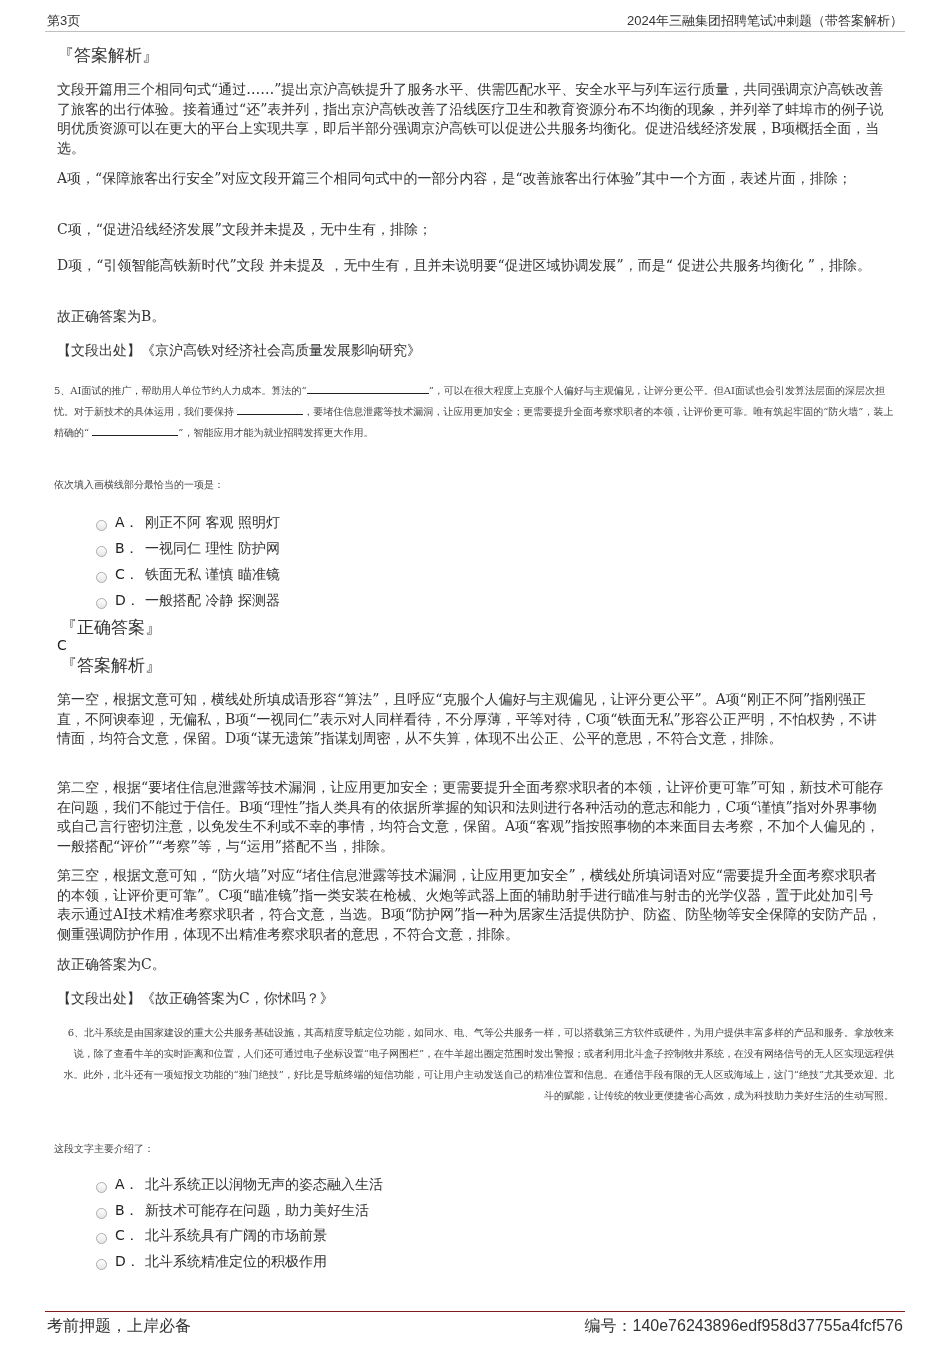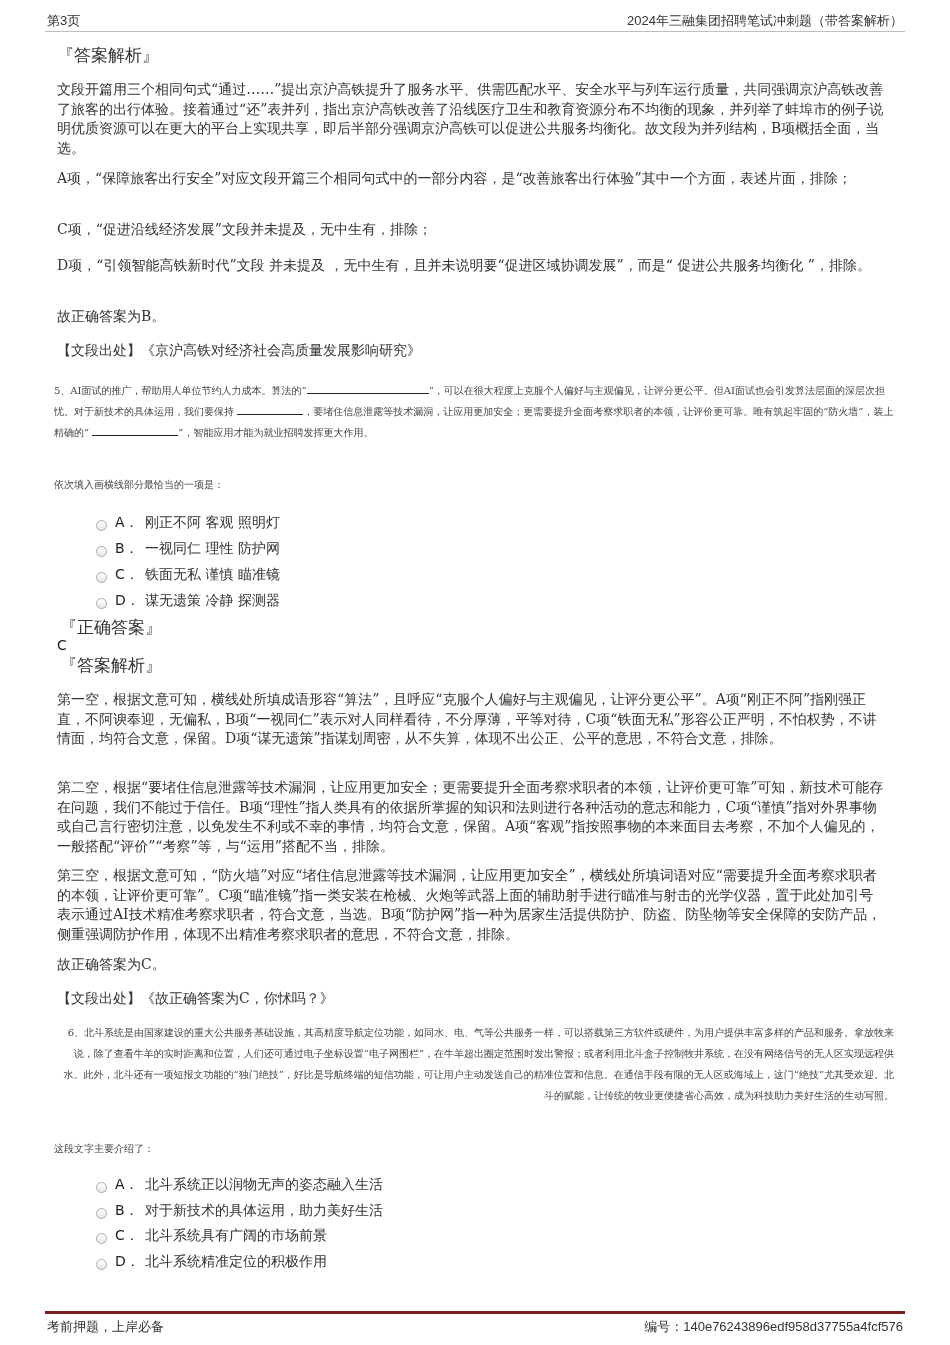--- a/index.html
+++ b/index.html
@@ -3,22 +3,22 @@
 <meta charset="utf-8">
 <style>
   html, body { margin: 0; padding: 0; background: #ffffff; }
   body { width: 950px; height: 1345px; position: relative; overflow: hidden;
          font-family: "DejaVu Serif", "Liberation Serif", serif; color: #333; }
   .header { position: absolute; left: 45px; right: 45px; top: 9px; height: 22px;
             border-bottom: 1px solid #bfbfbf; font-family: "Liberation Sans", "DejaVu Sans", sans-serif;
             font-size: 13px; color: #333; }
   .header .left { position: absolute; left: 2px; top: 3px; }
   .header .right { position: absolute; right: 2px; top: 3px; }
-  .footer { position: absolute; left: 45px; right: 45px; top: 1311px; border-top: 3px solid #7f1d1d;
-            font-family: "Liberation Sans", "DejaVu Sans", sans-serif; font-size: 13px; color: #333; height: 22px; }
+  .footer { position: absolute; left: 45px; right: 45px; top: 1311px; border-top: 1px solid #7f1d1d;
+            font-family: "Liberation Sans", "DejaVu Sans", sans-serif; font-size: 16px; color: #333; height: 22px; }
   .footer .left { position: absolute; left: 2px; top: 4px; }
   .footer .right { position: absolute; right: 2px; top: 4px; }
   .blk { position: absolute; left: 57px; width: 830px; font-size: 14px; line-height: 19.5px; color: #333; }
   .blk.small { left: 54px; width: 840px; font-size: 10px; line-height: 21px; color: #444; }
   .label { font-size: 17px; color: #333; }
   .blank { display: inline-block; border-bottom: 1px solid #222; height: 13px; vertical-align: baseline; }
   .opt { position: absolute; left: 96px; font-size: 14px; color: #333; height: 24px; line-height: 24px; }
   .opt .radio { display: inline-block; width: 9px; height: 9px; border: 1px solid #aaa; border-radius: 50%;
                 background: linear-gradient(#fff, #e6e6e6); vertical-align: middle; margin-right: 8px; position: relative; top: 2px; }
   .opt .letter { font-family: "DejaVu Sans", sans-serif; color: #222; display: inline-block; width: 30px; }
@@ -26,51 +26,51 @@
 </style>
 </head>
 <body>
 
 <div class="header">
   <span class="left">第3页</span>
   <span class="right">2024年三融集团招聘笔试冲刺题（带答案解析）</span>
 </div>
 
 <div class="blk label" style="top:46px;">『答案解析』</div>
-<div class="blk" style="top:80px;">文段开篇用三个相同句式“通过……”提出京沪高铁提升了服务水平、供需匹配水平、安全水平与列车运行质量，共同强调京沪高铁改善了旅客的出行体验。接着通过“还”表并列，指出京沪高铁改善了沿线医疗卫生和教育资源分布不均衡的现象，并列举了蚌埠市的例子说明优质资源可以在更大的平台上实现共享，即后半部分强调京沪高铁可以促进公共服务均衡化。故文段为并列结构，B项概括全面，当选。</div>
+<div class="blk" style="top:80px;">文段开篇用三个相同句式“通过……”提出京沪高铁提升了服务水平、供需匹配水平、安全水平与列车运行质量，共同强调京沪高铁改善了旅客的出行体验。接着通过“还”表并列，指出京沪高铁改善了沿线医疗卫生和教育资源分布不均衡的现象，并列举了蚌埠市的例子说明优质资源可以在更大的平台上实现共享，即后半部分强调京沪高铁可以促进公共服务均衡化。促进沿线经济发展，B项概括全面，当选。</div>
 <div class="blk" style="top:169px;">A项，“保障旅客出行安全”对应文段开篇三个相同句式中的一部分内容，是“改善旅客出行体验”其中一个方面，表述片面，排除；</div>
 <div class="blk" style="top:220px;">C项，“促进沿线经济发展”文段并未提及，无中生有，排除；</div>
 <div class="blk" style="top:256px;">D项，“引领智能高铁新时代”文段 并未提及 ，无中生有，且并未说明要“促进区域协调发展”，而是“ 促进公共服务均衡化 ”，排除。</div>
 <div class="blk" style="top:307px;">故正确答案为B。</div>
 <div class="blk" style="top:341px;">【文段出处】《京沪高铁对经济社会高质量发展影响研究》</div>
 
 <div class="blk small" style="top:380px;">
   <span>5、AI面试的推广，帮助用人单位节约人力成本。算法的“</span><span class="blank" style="width:122px"></span><span>”，可以在很大程度上克服个人偏好与主观偏见，让评分更公平。但AI面试也会引发算法层面的深层次担忧。对于新技术的具体运用，我们要保持</span> <span class="blank" style="width:66px"></span><span>，要堵住信息泄露等技术漏洞，让应用更加安全；更需要提升全面考察求职者的本领，让评价更可靠。唯有筑起牢固的“防火墙”，装上精确的“</span> <span class="blank" style="width:86px"></span><span>”，智能应用才能为就业招聘发挥更大作用。</span>
 </div>
 <div class="blk small" style="top:474px;">依次填入画横线部分最恰当的一项是：</div>
 
 <div class="opt" style="top:510px;"><span class="radio"></span><span class="letter">A．</span><span>刚正不阿 客观 照明灯</span></div>
 <div class="opt" style="top:536px;"><span class="radio"></span><span class="letter">B．</span><span>一视同仁 理性 防护网</span></div>
 <div class="opt" style="top:562px;"><span class="radio"></span><span class="letter">C．</span><span>铁面无私 谨慎 瞄准镜</span></div>
-<div class="opt" style="top:588px;"><span class="radio"></span><span class="letter">D．</span><span>谋无遗策 冷静 探测器</span></div>
+<div class="opt" style="top:588px;"><span class="radio"></span><span class="letter">D．</span><span>一般搭配 冷静 探测器</span></div>
 
 <div class="blk label" style="top:618px;left:60px;font-family:Liberation Serif, serif;">『正确答案』</div>
 <div class="answer-letter" style="top:637px;">C</div>
 <div class="blk label" style="top:656px;left:60px;">『答案解析』</div>
 
 <div class="blk" style="top:690px;">第一空，根据文意可知，横线处所填成语形容“算法”，且呼应“克服个人偏好与主观偏见，让评分更公平”。A项“刚正不阿”指刚强正直，不阿谀奉迎，无偏私，B项“一视同仁”表示对人同样看待，不分厚薄，平等对待，C项“铁面无私”形容公正严明，不怕权势，不讲情面，均符合文意，保留。D项“谋无遗策”指谋划周密，从不失算，体现不出公正、公平的意思，不符合文意，排除。</div>
 <div class="blk" style="top:778px;">第二空，根据“要堵住信息泄露等技术漏洞，让应用更加安全；更需要提升全面考察求职者的本领，让评价更可靠”可知，新技术可能存在问题，我们不能过于信任。B项“理性”指人类具有的依据所掌握的知识和法则进行各种活动的意志和能力，C项“谨慎”指对外界事物或自己言行密切注意，以免发生不利或不幸的事情，均符合文意，保留。A项“客观”指按照事物的本来面目去考察，不加个人偏见的，一般搭配“评价”“考察”等，与“运用”搭配不当，排除。</div>
 <div class="blk" style="top:866px;">第三空，根据文意可知，“防火墙”对应“堵住信息泄露等技术漏洞，让应用更加安全”，横线处所填词语对应“需要提升全面考察求职者的本领，让评价更可靠”。C项“瞄准镜”指一类安装在枪械、火炮等武器上面的辅助射手进行瞄准与射击的光学仪器，置于此处加引号表示通过AI技术精准考察求职者，符合文意，当选。B项“防护网”指一种为居家生活提供防护、防盗、防坠物等安全保障的安防产品，侧重强调防护作用，体现不出精准考察求职者的意思，不符合文意，排除。</div>
 <div class="blk" style="top:955px;">故正确答案为C。</div>
 <div class="blk" style="top:989px;">【文段出处】《故正确答案为C，你怵吗？》</div>
 
 <div class="blk small" style="top:1022px;text-align:right;">6、北斗系统是由国家建设的重大公共服务基础设施，其高精度导航定位功能，如同水、电、气等公共服务一样，可以搭载第三方软件或硬件，为用户提供丰富多样的产品和服务。拿放牧来说，除了查看牛羊的实时距离和位置，人们还可通过电子坐标设置“电子网围栏”，在牛羊超出圈定范围时发出警报；或者利用北斗盒子控制牧井系统，在没有网络信号的无人区实现远程供水。此外，北斗还有一项短报文功能的“独门绝技”，好比是导航终端的短信功能，可让用户主动发送自己的精准位置和信息。在通信手段有限的无人区或海域上，这门“绝技”尤其受欢迎。北斗的赋能，让传统的牧业更便捷省心高效，成为科技助力美好生活的生动写照。</div>
 <div class="blk small" style="top:1138px;">这段文字主要介绍了：</div>
 
 <div class="opt" style="top:1172px;"><span class="radio"></span><span class="letter">A．</span><span>北斗系统正以润物无声的姿态融入生活</span></div>
-<div class="opt" style="top:1198px;"><span class="radio"></span><span class="letter">B．</span><span>对于新技术的具体运用，助力美好生活</span></div>
+<div class="opt" style="top:1198px;"><span class="radio"></span><span class="letter">B．</span><span>新技术可能存在问题，助力美好生活</span></div>
 <div class="opt" style="top:1223px;"><span class="radio"></span><span class="letter">C．</span><span>北斗系统具有广阔的市场前景</span></div>
 <div class="opt" style="top:1249px;"><span class="radio"></span><span class="letter">D．</span><span>北斗系统精准定位的积极作用</span></div>
 
 <div class="footer">
   <span class="left">考前押题，上岸必备</span>
   <span class="right"><span>编号：</span><span>140e76243896edf958d37755a4fcf576</span></span>
 </div>
 
 </body></html>

